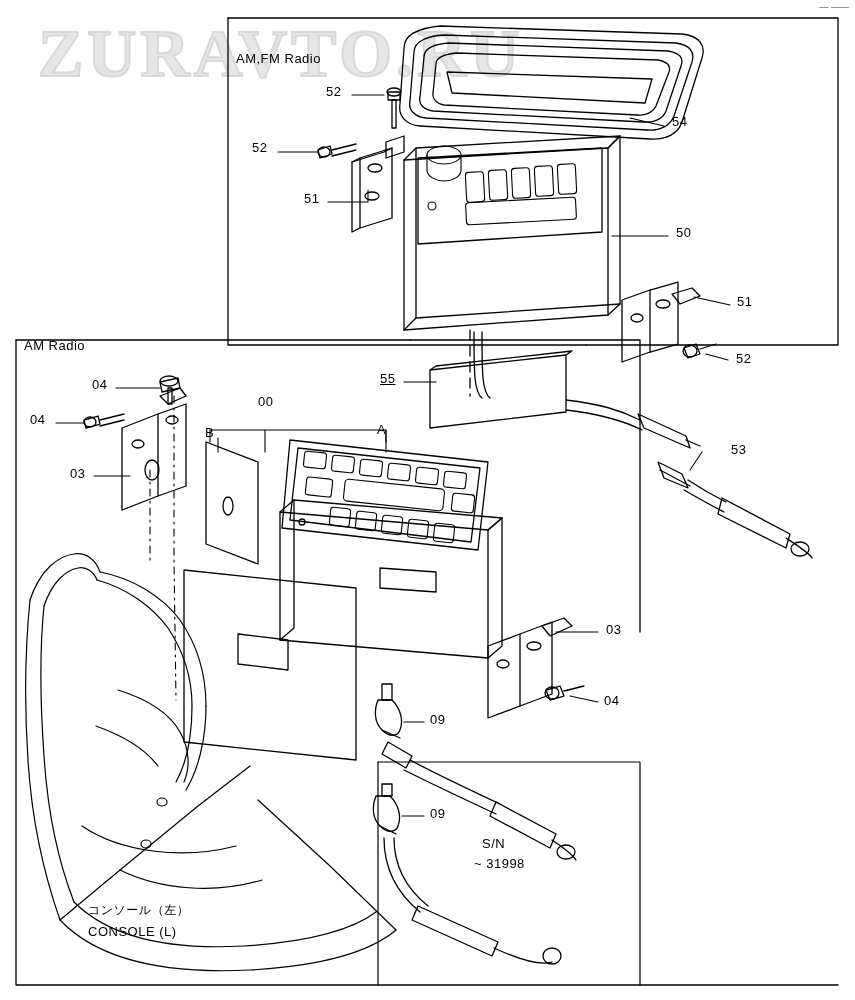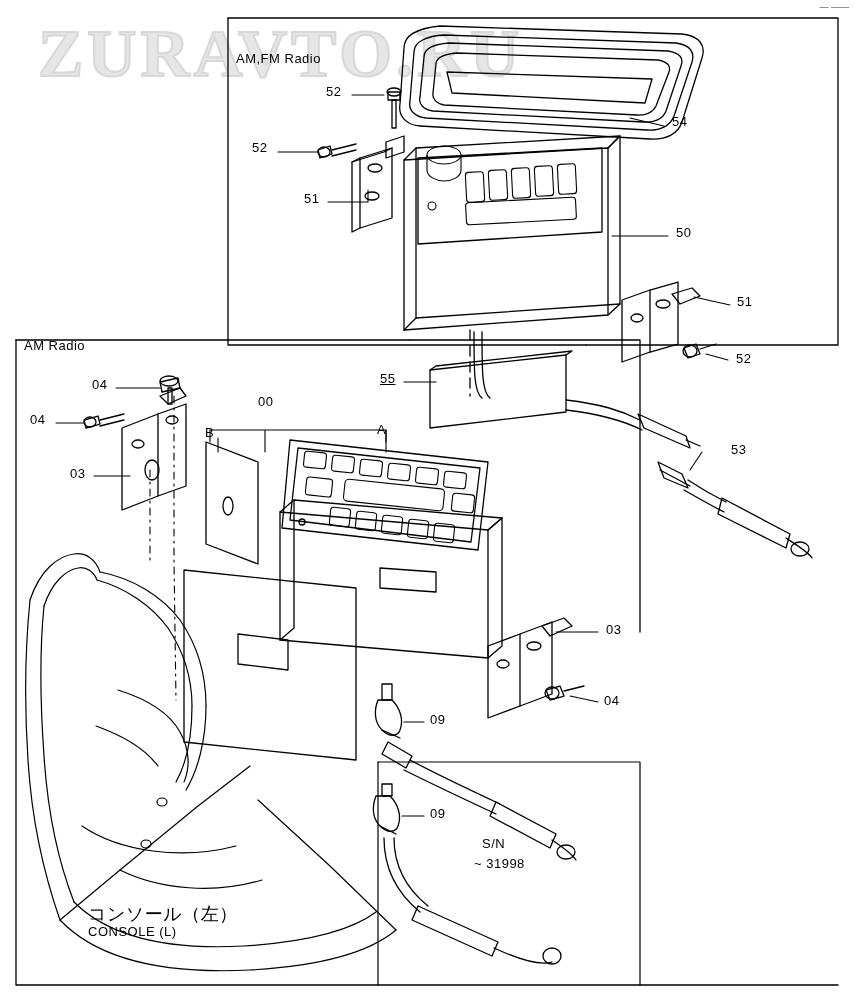--- a/index.html
+++ b/index.html
@@ -22,21 +22,21 @@
     top: 0;
   }
   .lbl {
     position: absolute;
     font-family: "Liberation Sans", sans-serif;
     font-size: 13px;
     color: #000;
     white-space: pre;
     letter-spacing: 0.5px;
   }
-  .lbl.jp { font-family: "DejaVu Sans", sans-serif; font-size: 18px; }
+  .lbl.jp { font-family: "DejaVu Sans", sans-serif; font-size: 12px; }
   .wm {
     position: absolute;
     left: 38px;
     top: 14px;
     font-family: "Liberation Serif", serif;
     font-size: 68px;
     font-weight: bold;
     letter-spacing: 4px;
     color: transparent;
     -webkit-text-stroke: 2px #d8d8d8;

